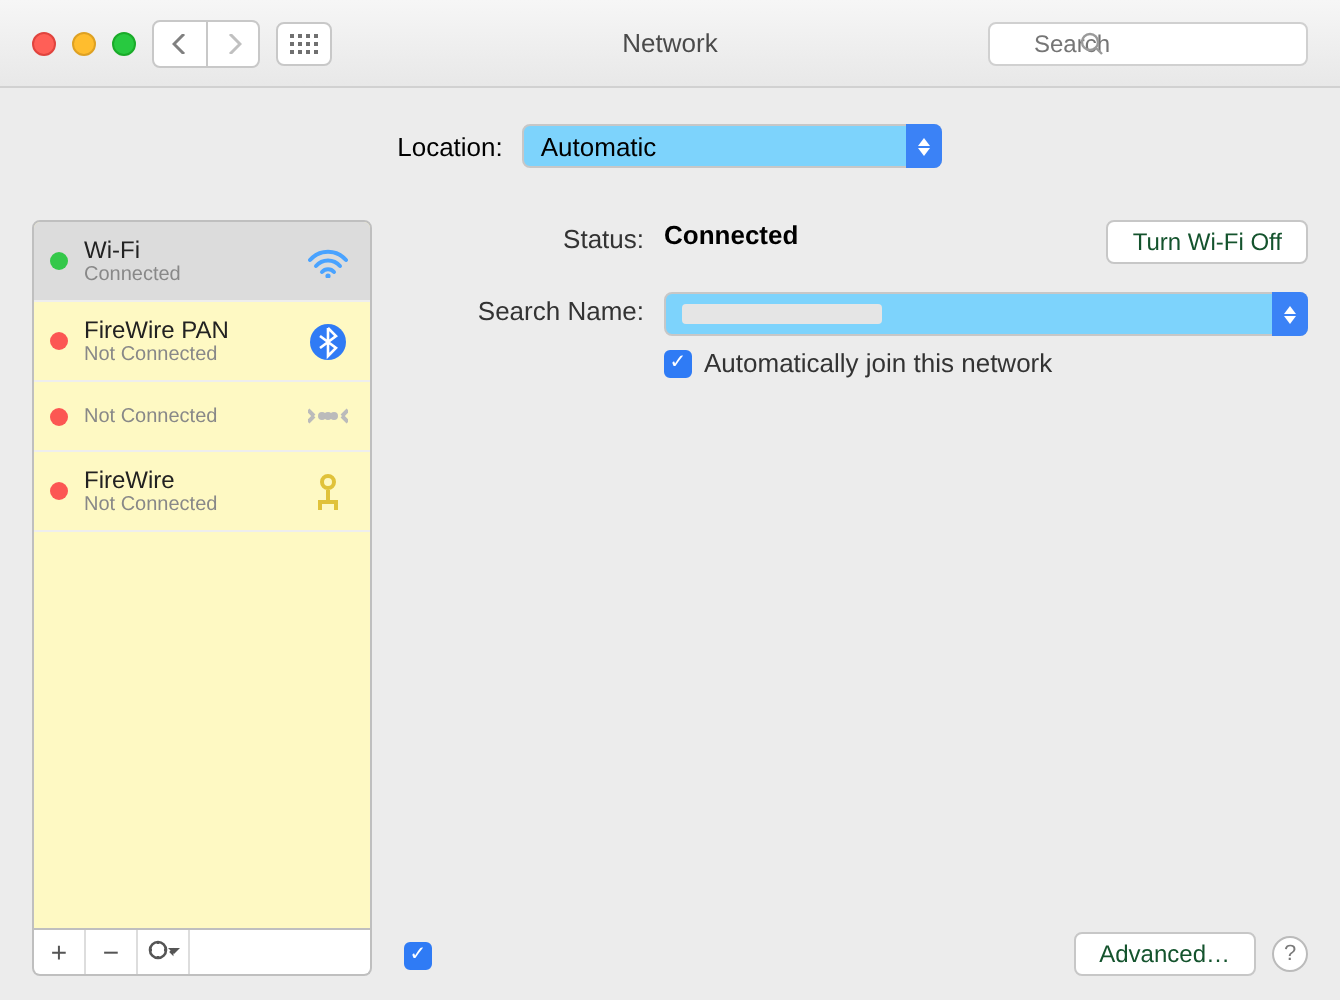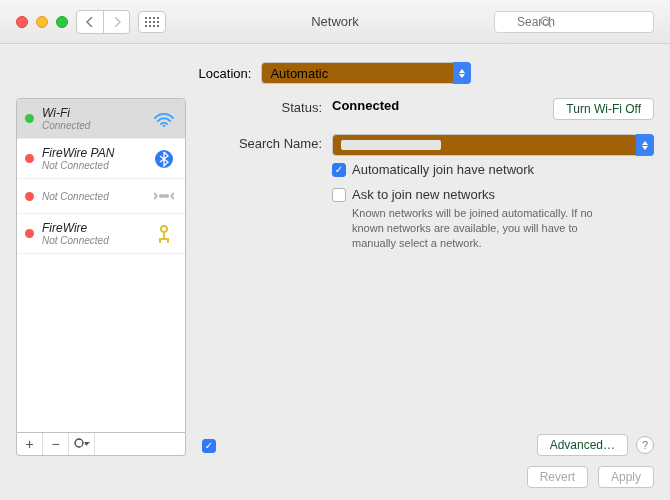--- a/index.html
+++ b/index.html
@@ -14,31 +14,31 @@
 .segbtn > div { width: 26px; height: 22px; display:flex; align-items:center; justify-content:center; color:#808080; }
 .segbtn > div + div { border-left:1px solid #c8c8c8; }
 .gridbtn { width:28px; height:22px; border:1px solid #c8c8c8; border-radius:4px; background:#fff; display:flex; align-items:center; justify-content:center; color:#707070; }
 .title { position:absolute; left:0; right:0; text-align:center; font-size:13px; color:#4a4a4a; pointer-events:none; }
 .searchwrap { margin-left:auto; }
 .search { width:160px; height:22px; border-radius:4px; border:1px solid #d0d0d0; background:#fff; padding:0 6px 0 22px; font-size:12px; color:#555; }
 .searchwrap { position:relative; }
 .searchicon { position:absolute; left:46px; top:50%; transform:translateY(-50%); color:#9a9a9a; font-size:12px; }
 
 .content { background:#ececec; height:calc(500px - 44px); padding:18px 16px 12px 16px; display:flex; flex-direction:column; }
-.locrow { display:flex; justify-content:center; align-items:center; gap:10px; margin-bottom:14px; }
+.locrow { display:flex; justify-content:center; align-items:center; gap:10px; margin-bottom:26px; }
 .sel { position:relative; }
-.select { background:#a16207; border:1px solid #c7c7c7; border-radius:4px; height:22px; padding:0 22px 0 8px; font-size:13px; display:flex; align-items:center; min-width:210px; }
+.select { background:#7dd3fc; border:1px solid #c7c7c7; border-radius:4px; height:22px; padding:0 22px 0 8px; font-size:13px; display:flex; align-items:center; min-width:210px; }
 .selcap { position:absolute; right:0; top:0; bottom:0; width:18px; background:#3b82f6; border-radius:0 4px 4px 0; display:flex; flex-direction:column; align-items:center; justify-content:center; }
 .selcap::before,.selcap::after { content:""; border-left:3px solid transparent; border-right:3px solid transparent; }
 .selcap::before { border-bottom:4px solid #fff; margin-bottom:1px; }
 .selcap::after { border-top:4px solid #fff; }
 
 .cols { display:flex; gap:16px; flex:1; min-height:0; }
 .sidebar { width:170px; display:flex; flex-direction:column; }
-.list { flex:1; background:#ffffff; border:1px solid #bfbfbf; border-radius:4px 4px 0 0; overflow:hidden;font-style:italic; }
+.list { flex:1; background:#fef9c3; border:1px solid #bfbfbf; border-radius:4px 4px 0 0; overflow:hidden; }
 .item { display:flex; align-items:center; padding:7px 8px; gap:8px; border-bottom:1px solid #eee; }
 .item.sel { background:#dcdcdc; }
 .statusdot { width:9px; height:9px; border-radius:50%; flex-shrink:0; }
 .statusdot.green{background:#34c84a;} .statusdot.red{background:#fc5753;}
 .itemtxt { flex:1; min-width:0; }
 .itemname { font-size:12px; color:#222; }
 .itemsub { font-size:10px; color:#888; }
 .iticon { width:26px; height:20px; display:flex; align-items:center; justify-content:center; font-size:16px; }
 .listfoot { display:flex; border:1px solid #bfbfbf; border-top:0; background:#fff; border-radius:0 0 4px 4px; }
 .listfoot > div { width:26px; height:22px; display:flex; align-items:center; justify-content:center; color:#555; font-size:14px; border-right:1px solid #ddd; }
@@ -238,46 +238,32 @@
               <div class="selcap"></div>
             </div>
           </div>
         </div>
 
         <div class="row">
           <div class="lbl"></div>
           <div class="val">
             <label class="chk">
               <span class="chkbox on"></span>
-              <span>Automatically join have network</span>
+              <span>Automatically join this network</span>
             </label>
           </div>
         </div>
 
-        <div class="row" style="margin-top:10px;">
-          <div class="lbl"></div>
-          <div class="val">
-            <label class="chk">
-              <span class="chkbox"></span>
-              <span>Ask to join new networks</span>
-            </label>
-            <div class="helptxt">Known networks will be joined automatically. If no known networks are available, you will have to manually select a network.</div>
-          </div>
-        </div>
       </div>
 
       <div class="bottomrow">
         <label class="chk">
           <span class="chkbox on"></span>
         </label>
         <div style="margin-left:auto;display:flex;align-items:center;">
           <span class="btn">Advanced…</span>
           <span class="help">?</span>
         </div>
       </div>
     </div>
   </div>
 
-  <div class="footer">
-    <span class="btn dim">Revert</span>
-    <span class="btn dim">Apply</span>
-  </div>
 </div>
 
 </body></html>

